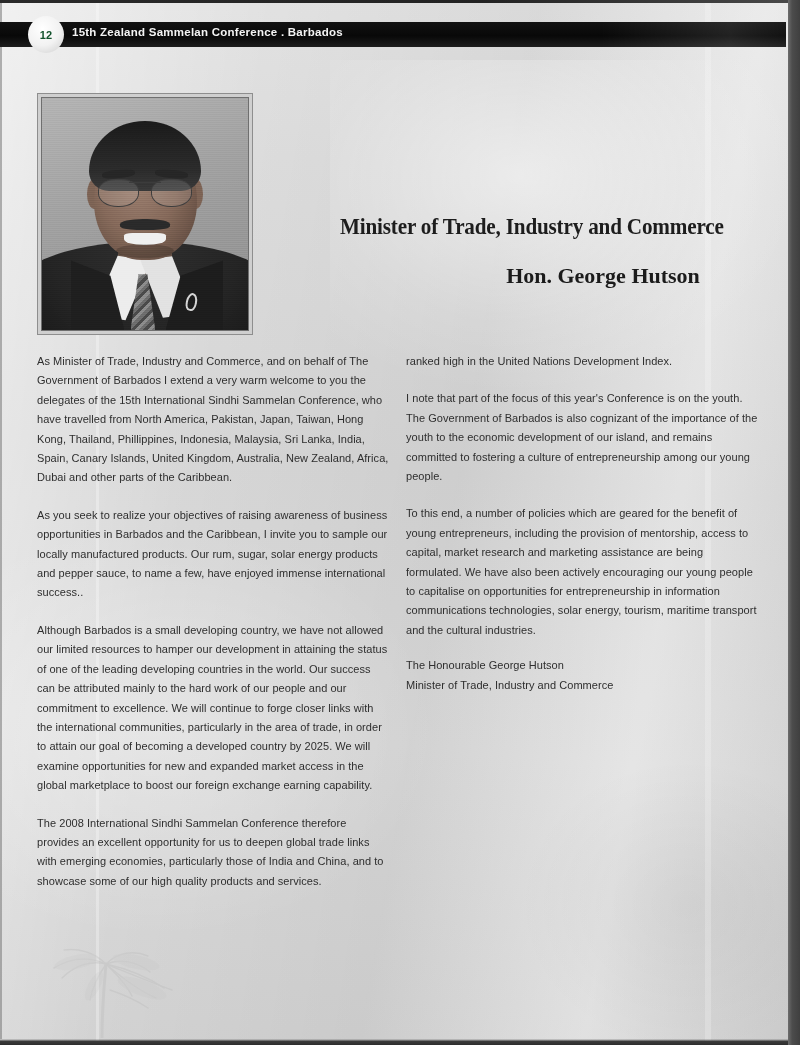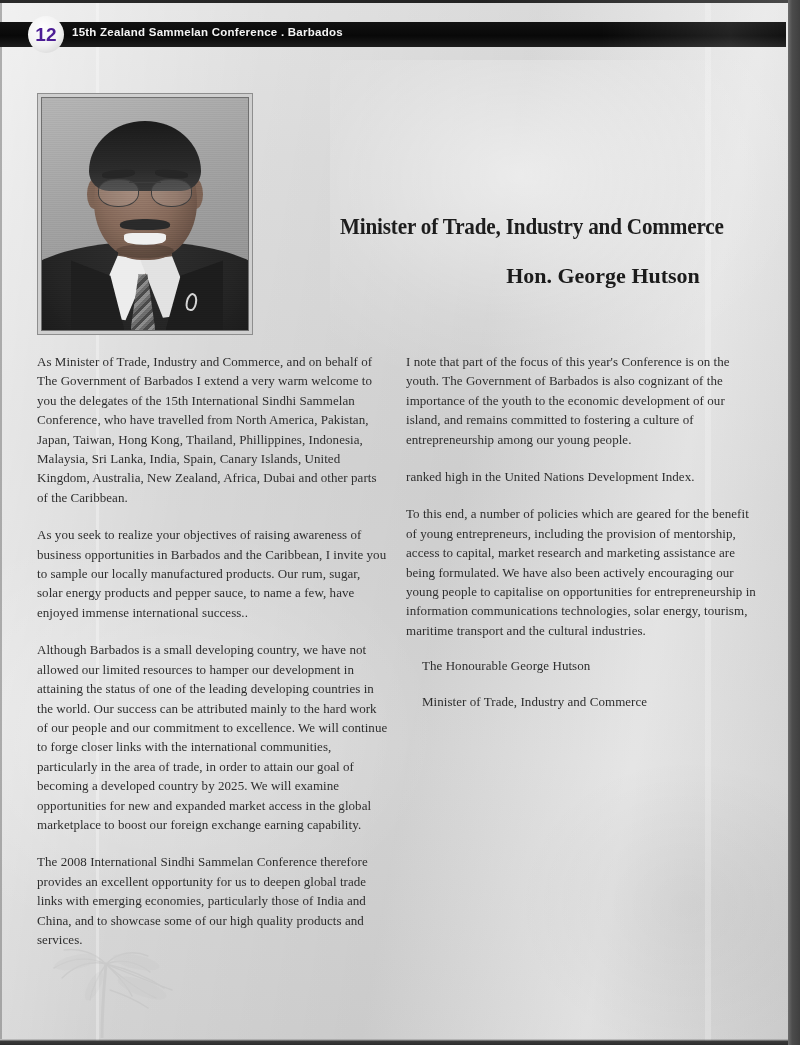--- a/index.html
+++ b/index.html
@@ -88,23 +88,23 @@
     left: 28px; top: 16px;
     width: 36px; height: 37px;
     border-radius: 50%;
     background: radial-gradient(circle at 40% 34%, #ffffff 0%, #f2f2f2 52%, #d9d9d9 84%, #bdbdbd 100%);
   }
   .page-num {
     position: absolute;
     left: 28px; top: 16px;
     width: 36px; height: 37px;
     display: flex; align-items: center; justify-content: center;
-    font-size: 19px;
+    font-size: 11px;
     font-weight: bold;
-    color: #4c1d95;
+    color: #14532d;
     letter-spacing: 0.2px;
   }
   .header-title {
     position: absolute;
     left: 72px; top: 26px;
     color: #f4f4f4;
     font-size: 11.5px;
     font-weight: bold;
     letter-spacing: 0.25px;
     white-space: nowrap;
@@ -309,32 +309,31 @@
     color: #1b1b1b;
     text-align: center;
     white-space: nowrap;
   }
 
   
   .col {
     position: absolute;
     top: 352px;
     width: 352px;
-    font-size: 13px;
+    font-size: 11px;
     line-height: 19.4px;
     color: #2e2e2e;
     letter-spacing: 0.05px;
-    font-family: Liberation Serif, serif;
   }
   .col-left  { left: 37px;  }
   .col-right { left: 406px; }
   .col p {
     margin: 0 0 18px 0;
   }
-  .sig-block p { margin: 16px; line-height: 19.4px; }
+  .sig-block p { margin: 0; line-height: 19.4px; }
   .sig-block { margin-top: -2px; }
 
   
   .palm-wm {
     position: absolute;
     left: 14px; top: 938px;
     width: 230px; height: 100px;
     opacity: 0.34;
     pointer-events: none;
   }
@@ -396,22 +395,22 @@
   <div class="minister-name">Hon. George Hutson</div>
 
   <div class="col col-left">
     <p>As Minister of Trade, Industry and Commerce, and on behalf of The Government of Barbados I extend a very warm welcome to you the delegates of the 15th International Sindhi Sammelan Conference, who have travelled from North America, Pakistan, Japan, Taiwan, Hong Kong, Thailand, Phillippines, Indonesia, Malaysia, Sri Lanka, India, Spain, Canary Islands, United Kingdom, Australia, New Zealand, Africa, Dubai and other parts of the Caribbean.</p>
     <p>As you seek to realize your objectives of raising awareness of business opportunities in Barbados and the Caribbean, I invite you to sample our locally manufactured products.  Our rum, sugar, solar energy products and pepper sauce, to name a few, have enjoyed immense international success..</p>
     <p>Although Barbados is a small developing country, we have not allowed our limited resources to hamper our development in attaining the status of one of the leading developing countries in the world.  Our success can be attributed mainly to the hard work of our people and our commitment to excellence.  We will continue to forge closer links with the international communities, particularly in the area of trade, in order to attain our goal of becoming a developed country by 2025.  We will examine opportunities for new and expanded market access in the global marketplace to boost our foreign exchange earning capability.</p>
     <p>The 2008 International Sindhi Sammelan Conference therefore provides an excellent opportunity for us to deepen global trade links with emerging economies, particularly those of India and China, and to showcase some of our high quality products and services.</p>
   </div>
 
   <div class="col col-right">
+    <p>ranked high in the United Nations Development Index.</p>
     <p>I note that part of the focus of this year's Conference is on the youth.  The Government of Barbados is also cognizant of the importance of the youth to the economic development of our island, and remains committed to fostering a culture of entrepreneurship among our young people.</p>
-    <p>ranked high in the United Nations Development Index.</p>
     <p>To this end, a number of policies which are geared for the benefit of young entrepreneurs, including the provision of mentorship, access to capital, market research and marketing assistance are being formulated.  We have also been actively encouraging our young people to capitalise on opportunities for entrepreneurship in information communications technologies, solar energy, tourism, maritime transport and the cultural industries.</p>
     <div class="sig-block">
       <p>The Honourable George Hutson</p>
       <p>Minister of Trade, Industry and Commerce</p>
     </div>
   </div>
 
   <svg class="palm-wm" viewBox="0 0 230 100">
     <g fill="none" stroke="#b9b9b9" stroke-width="1.5" stroke-linecap="round">
       <path d="M88 100 C88 72, 90 48, 92 26" stroke-width="3"></path>

